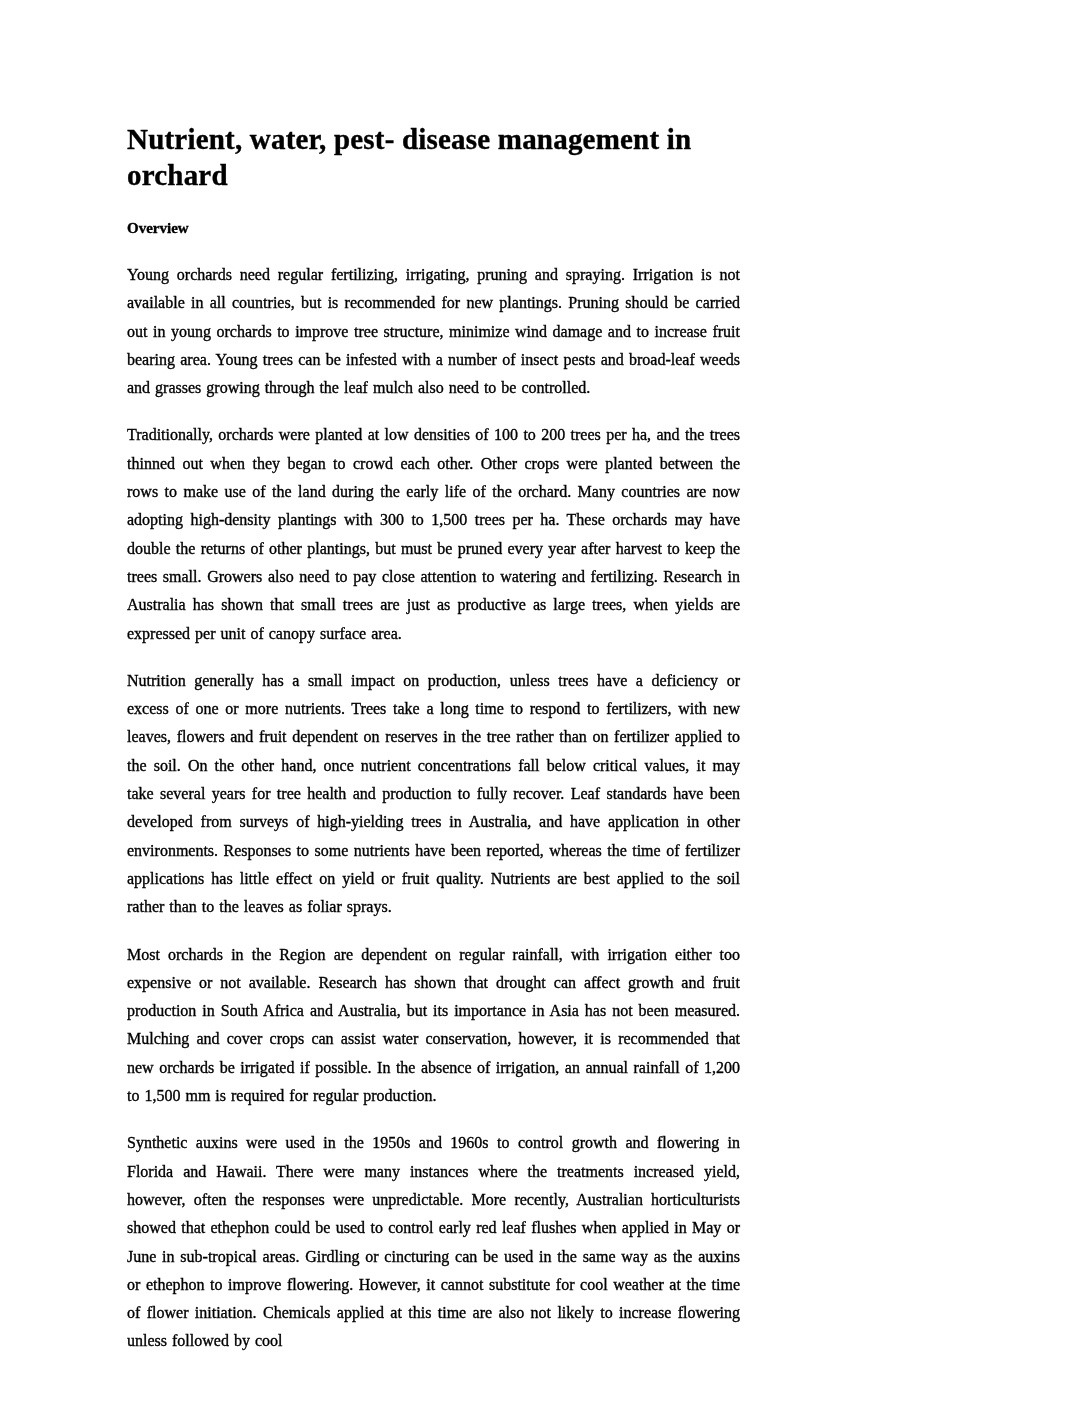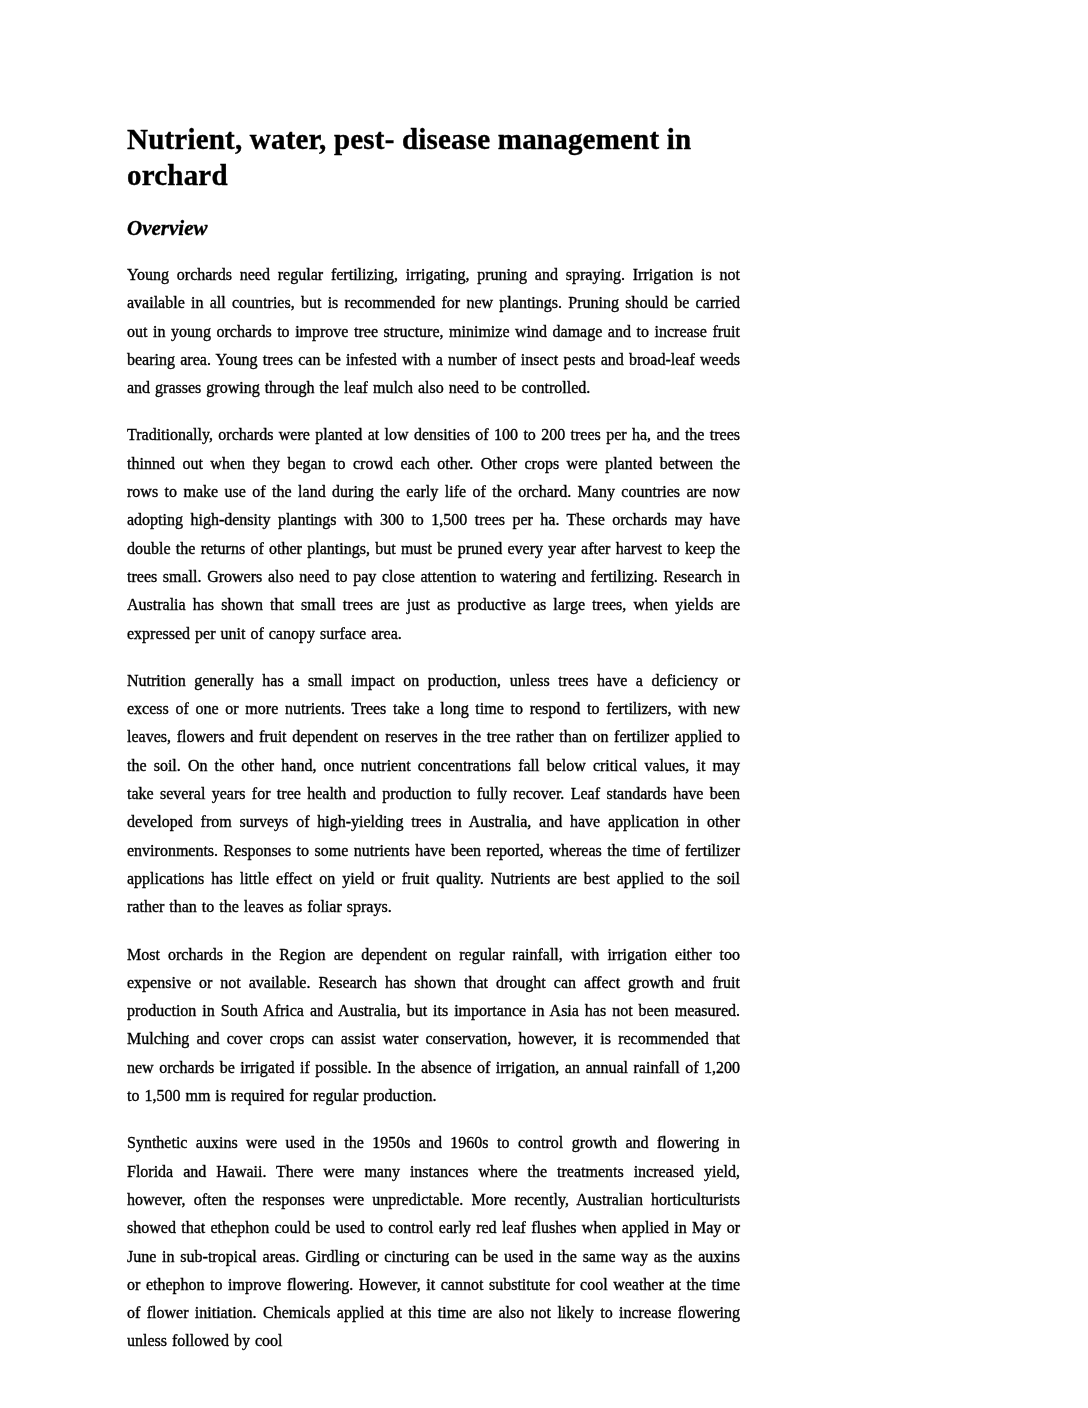--- a/index.html
+++ b/index.html
@@ -20,25 +20,24 @@
     overflow: hidden;
   }
   .doc-title {
     font-size: 29px;
     font-weight: bold;
     line-height: 36px;
     margin: 0 0 22px 0;
     letter-spacing: 0.2px;
   }
   .section-heading {
-    font-size: 21px;
+    font-size: 15px;
     font-weight: bold;
     line-height: 26px;
     margin: 0 0 20px 0;
-    font-style: italic;
   }
   .body-para {
     font-size: 16px;
     line-height: 28.3px;
     margin: 0 0 19px 0;
     text-align: justify;
     text-justify: inter-word;
     word-spacing: 1px;
   }
 </style>

